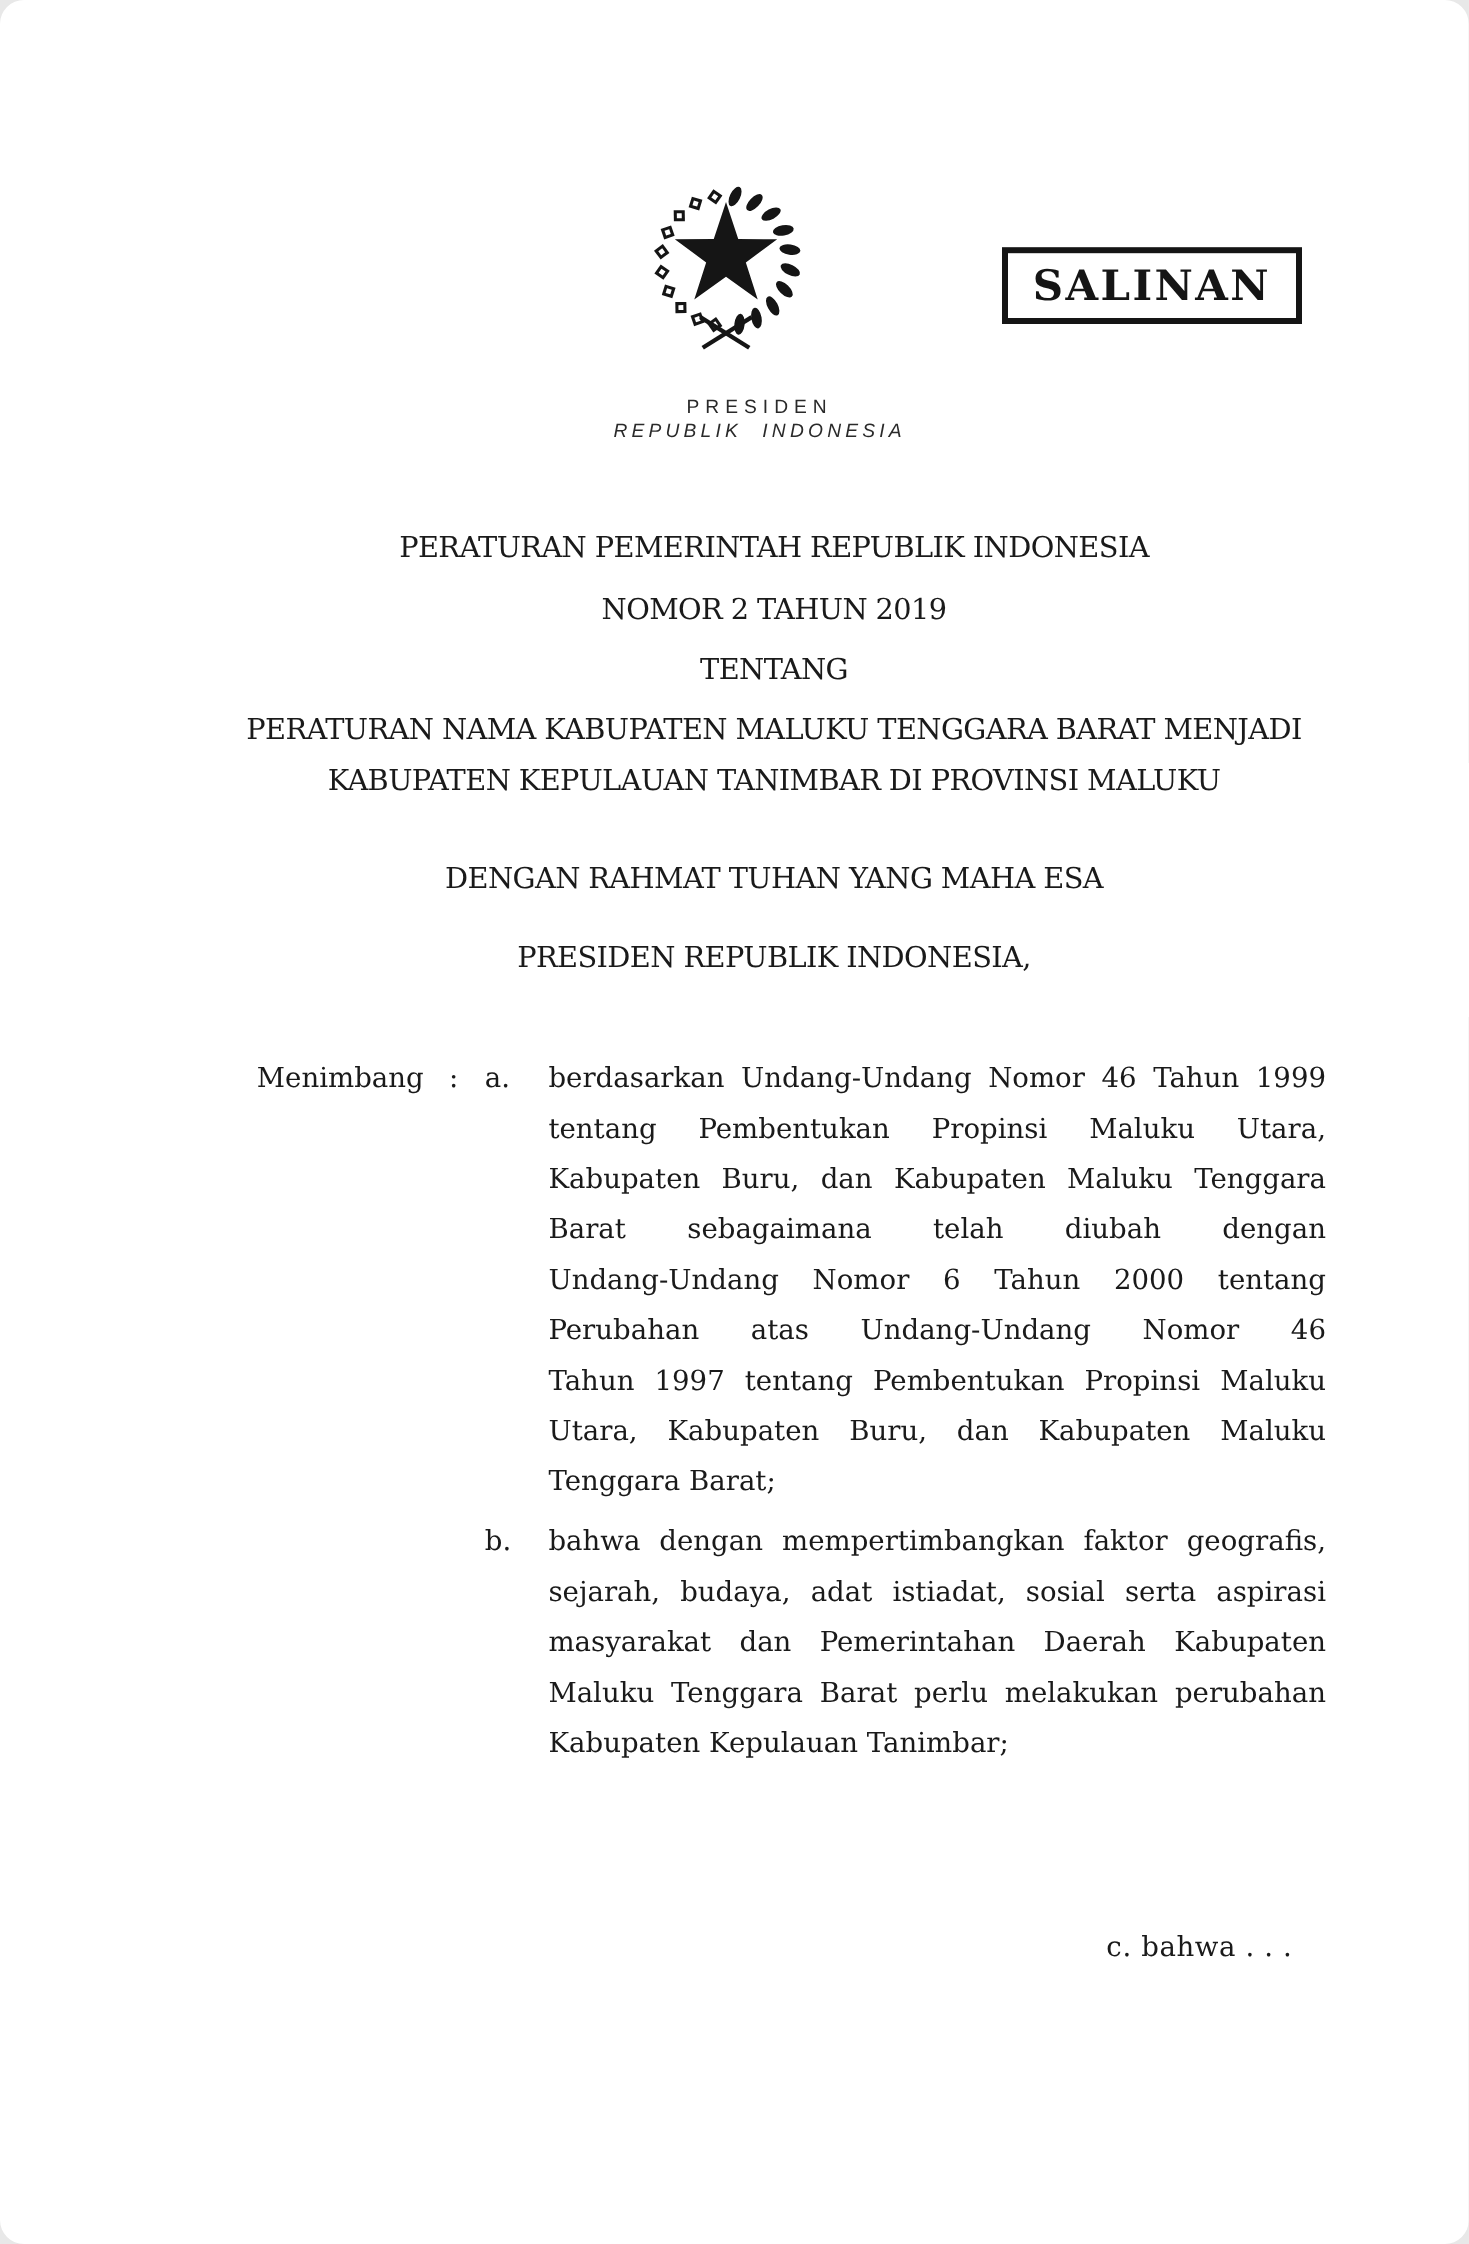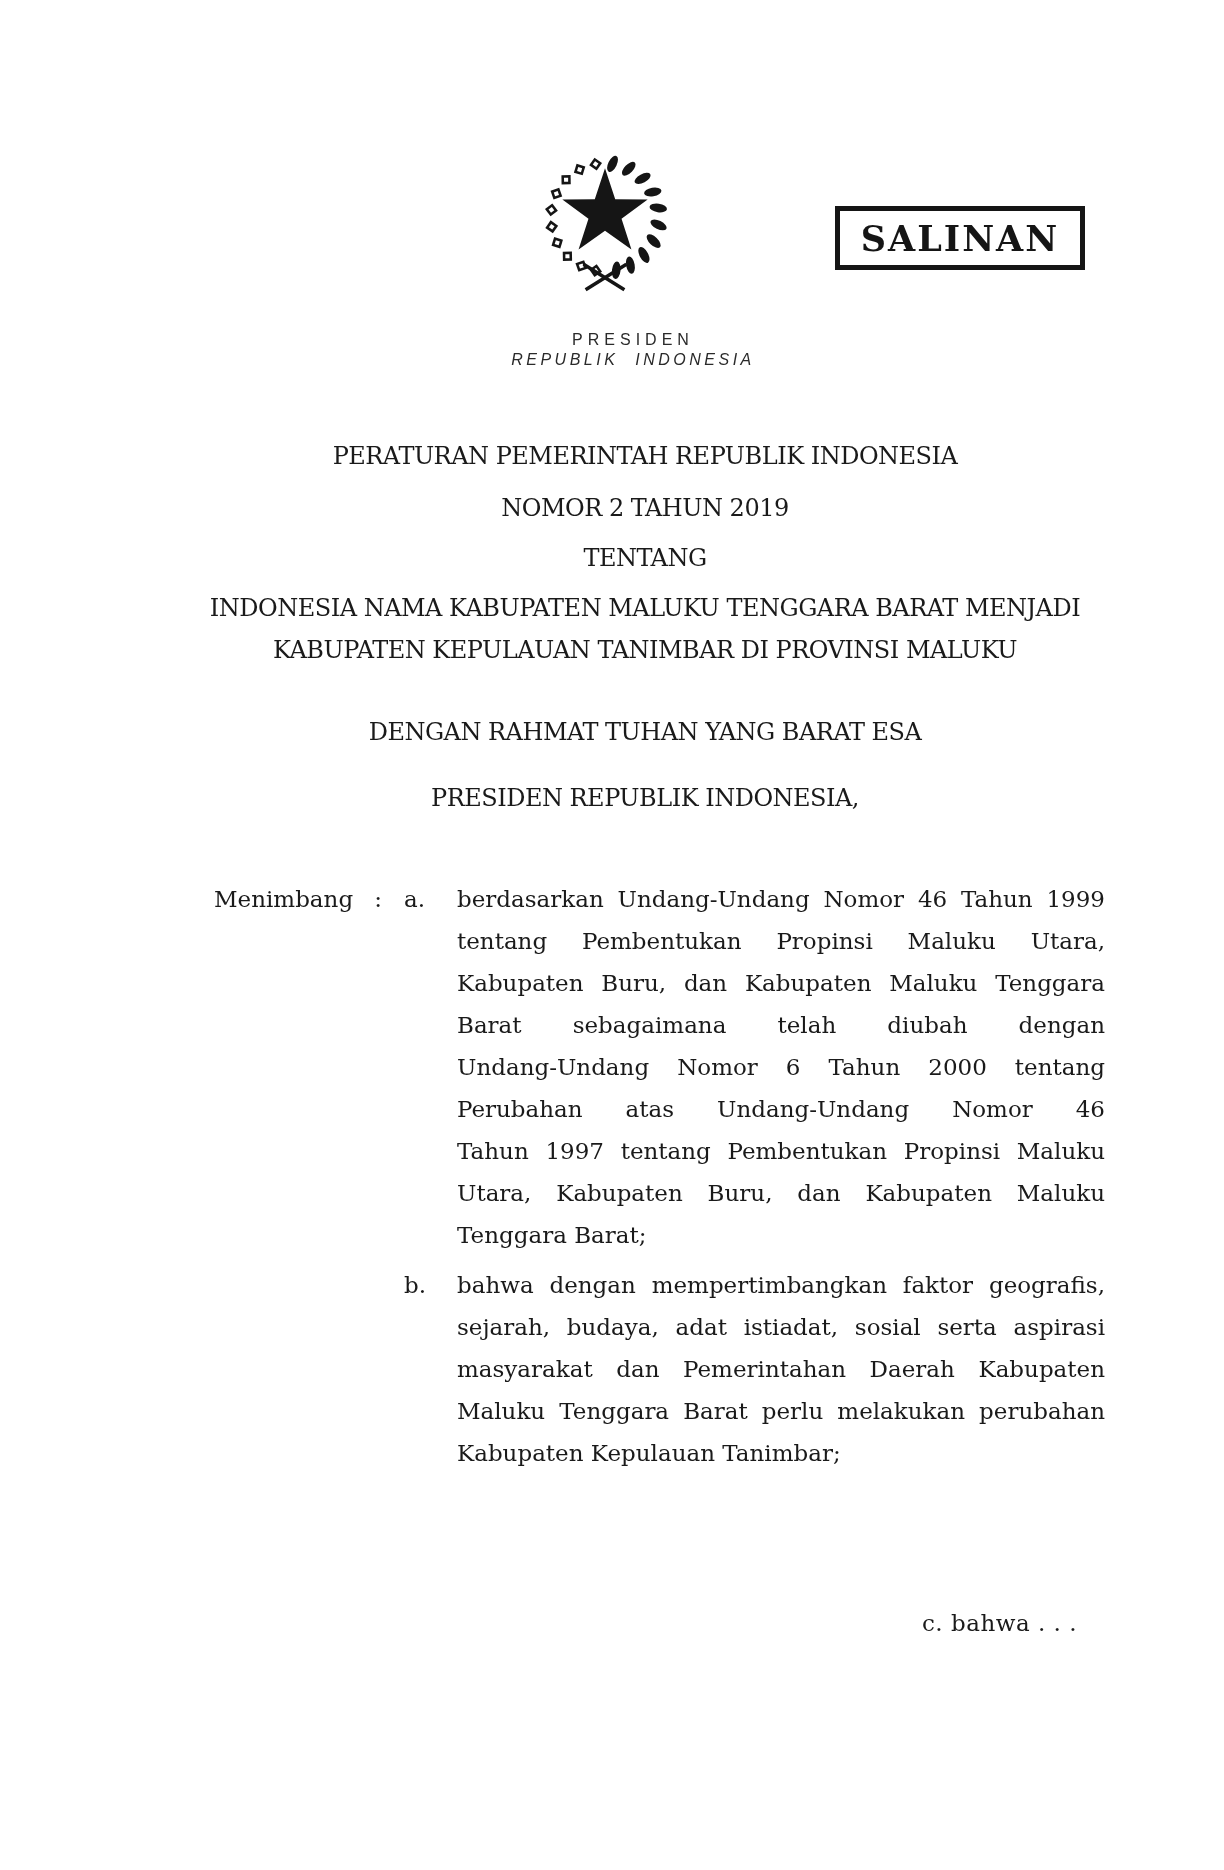--- a/index.html
+++ b/index.html
@@ -4,20 +4,21 @@
 <style>
   html,body{margin:0;padding:0;background:#e8e8e8;}
   .page{
     position:relative;
     width:1224px;height:1870px;
     background:#ffffff;
     margin:0 auto;
     font-family:"DejaVu Serif","Liberation Serif",serif;
     color:#1a1a1a;
     overflow:hidden;
+    border-radius:20px;
   }
   
   .emblem{position:absolute;left:528px;top:150px;width:154px;height:148px;}
   .emblem svg{width:100%;height:100%;}
   
   .letterhead{
     position:absolute;left:0;top:330px;width:1224px;text-align:center;
     font-family:"Liberation Sans","DejaVu Sans",sans-serif;
     color:#2a2a2a;
     padding-left:21px;
@@ -117,23 +118,23 @@
 
   <div class="letterhead">
     <div class="l1">PRESIDEN</div>
     <div class="l2">REPUBLIK  INDONESIA</div>
   </div>
 
   <div class="headings">
     <div class="hline" style="top:441px">PERATURAN PEMERINTAH REPUBLIK INDONESIA</div>
     <div class="hline" style="top:493px">NOMOR 2 TAHUN 2019</div>
     <div class="hline" style="top:543px">TENTANG</div>
-    <div class="hline" style="top:593px">INDONESIA NAMA KABUPATEN MALUKU TENGGARA BARAT MENJADI</div>
+    <div class="hline" style="top:593px">PERATURAN NAMA KABUPATEN MALUKU TENGGARA BARAT MENJADI</div>
     <div class="hline" style="top:635px">KABUPATEN KEPULAUAN TANIMBAR DI PROVINSI MALUKU</div>
-    <div class="hline" style="top:717px">DENGAN RAHMAT TUHAN YANG BARAT ESA</div>
+    <div class="hline" style="top:717px">DENGAN RAHMAT TUHAN YANG MAHA ESA</div>
     <div class="hline" style="top:783px">PRESIDEN REPUBLIK INDONESIA,</div>
   </div>
 
   <div class="menimbang">
     <div class="m-label">
       <span>Menimbang</span>
       <span>:</span>
     </div>
     <div class="m-items">
 

